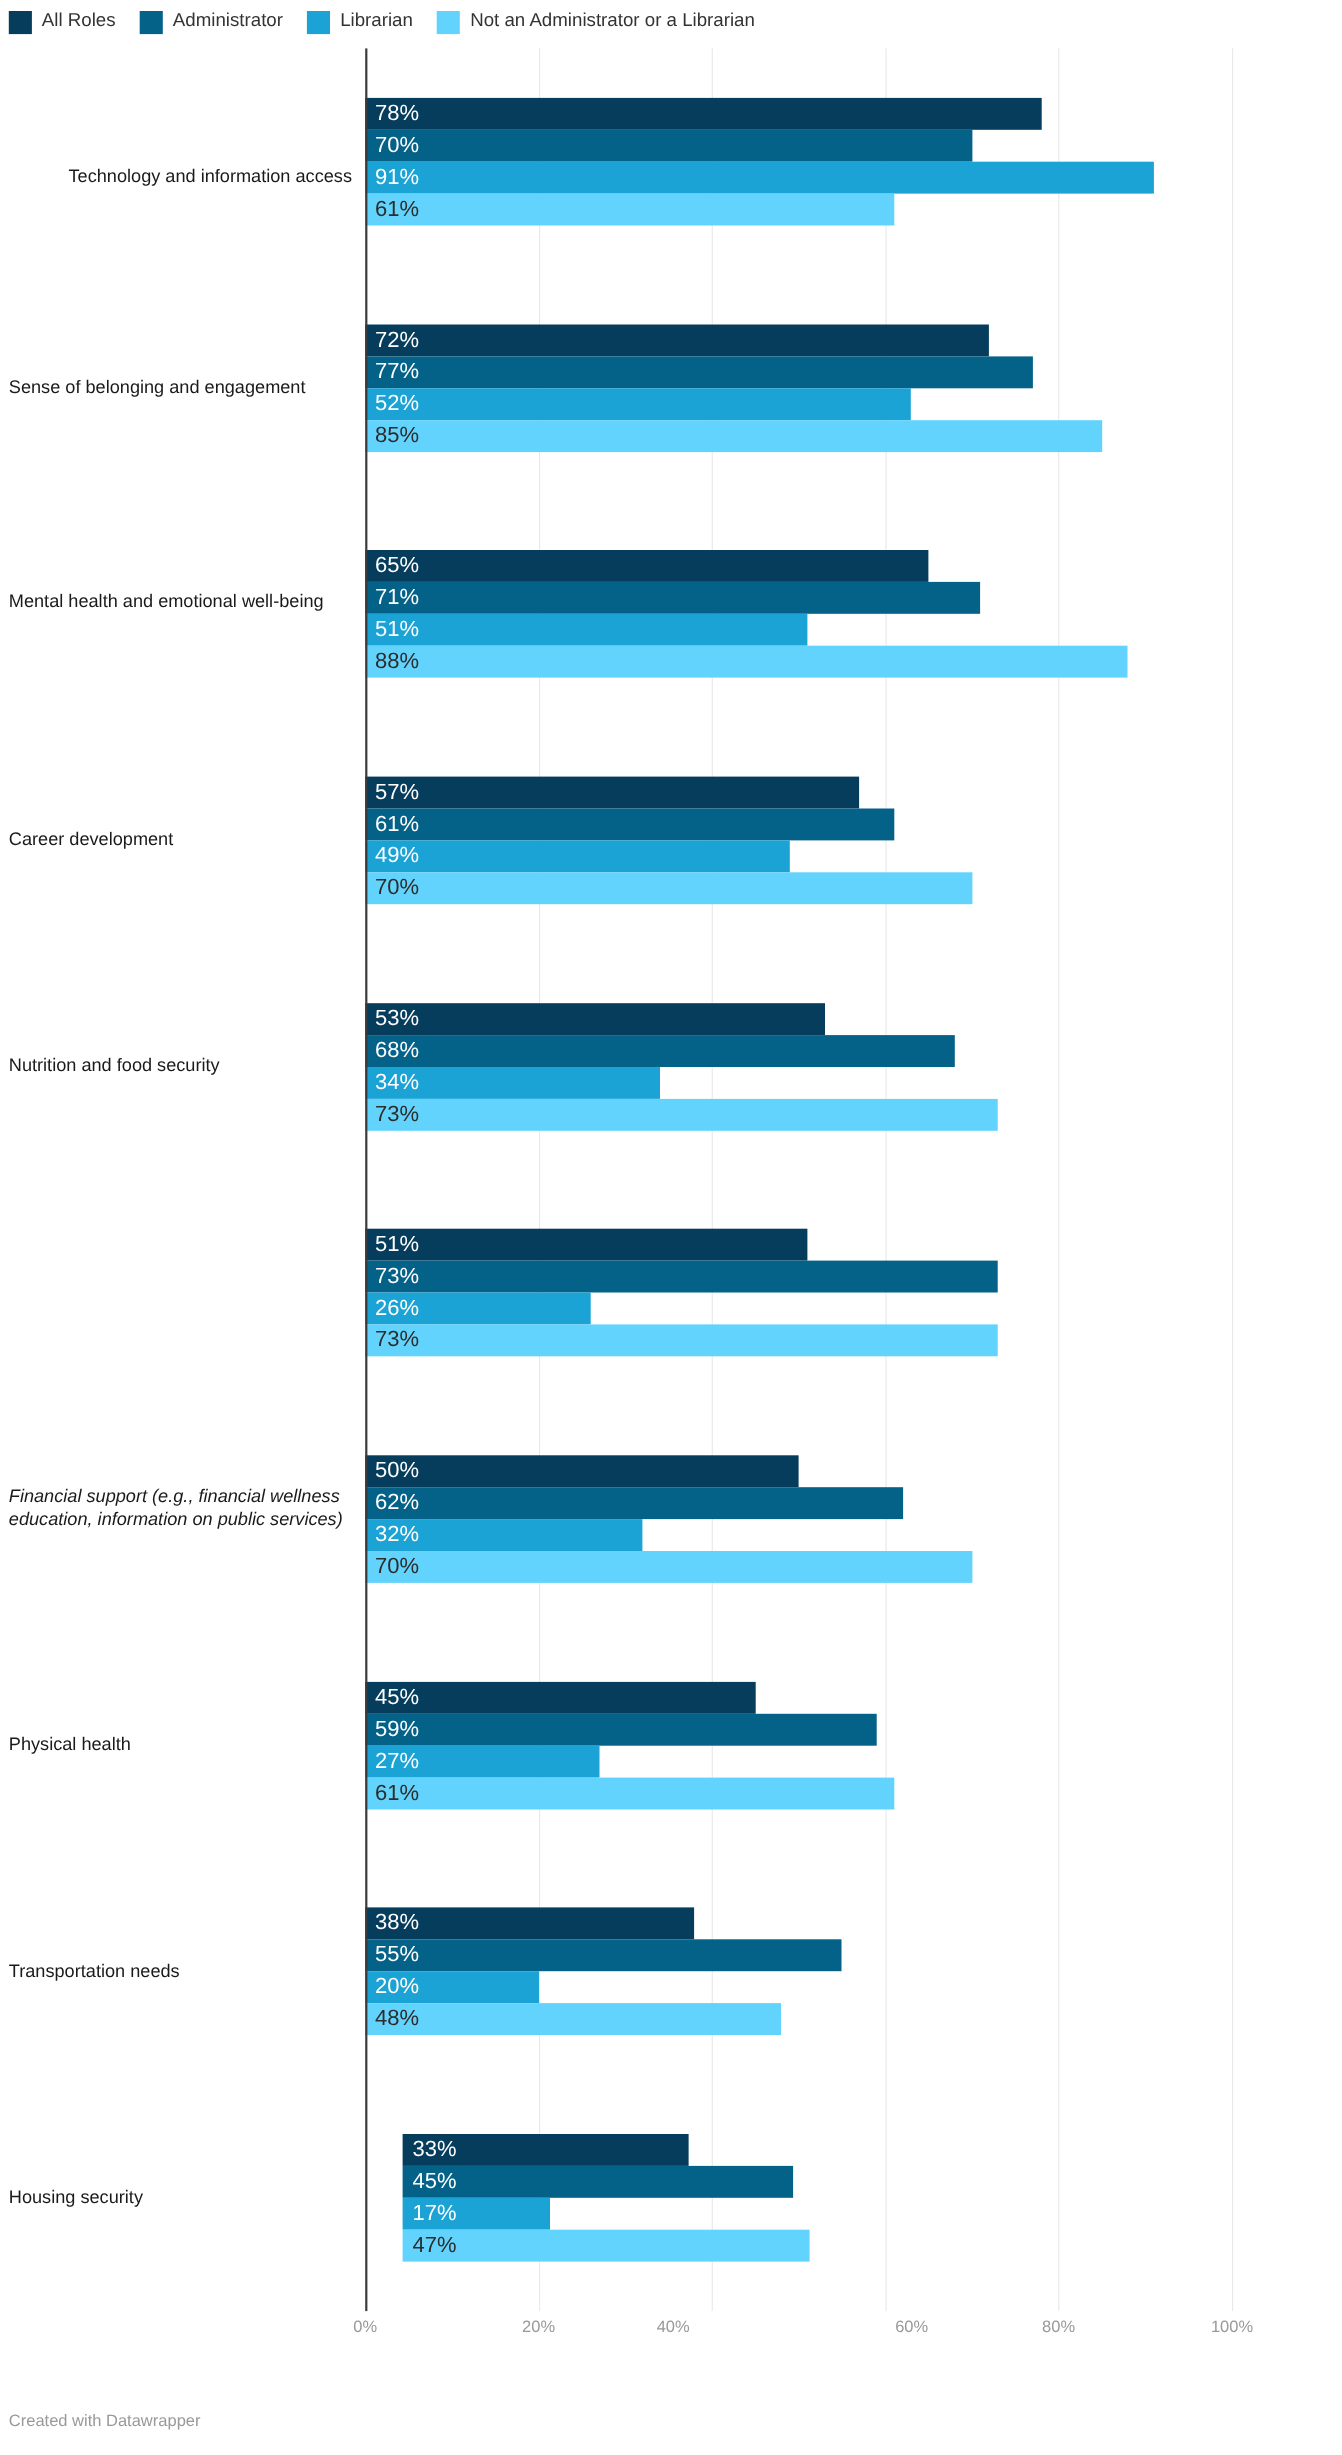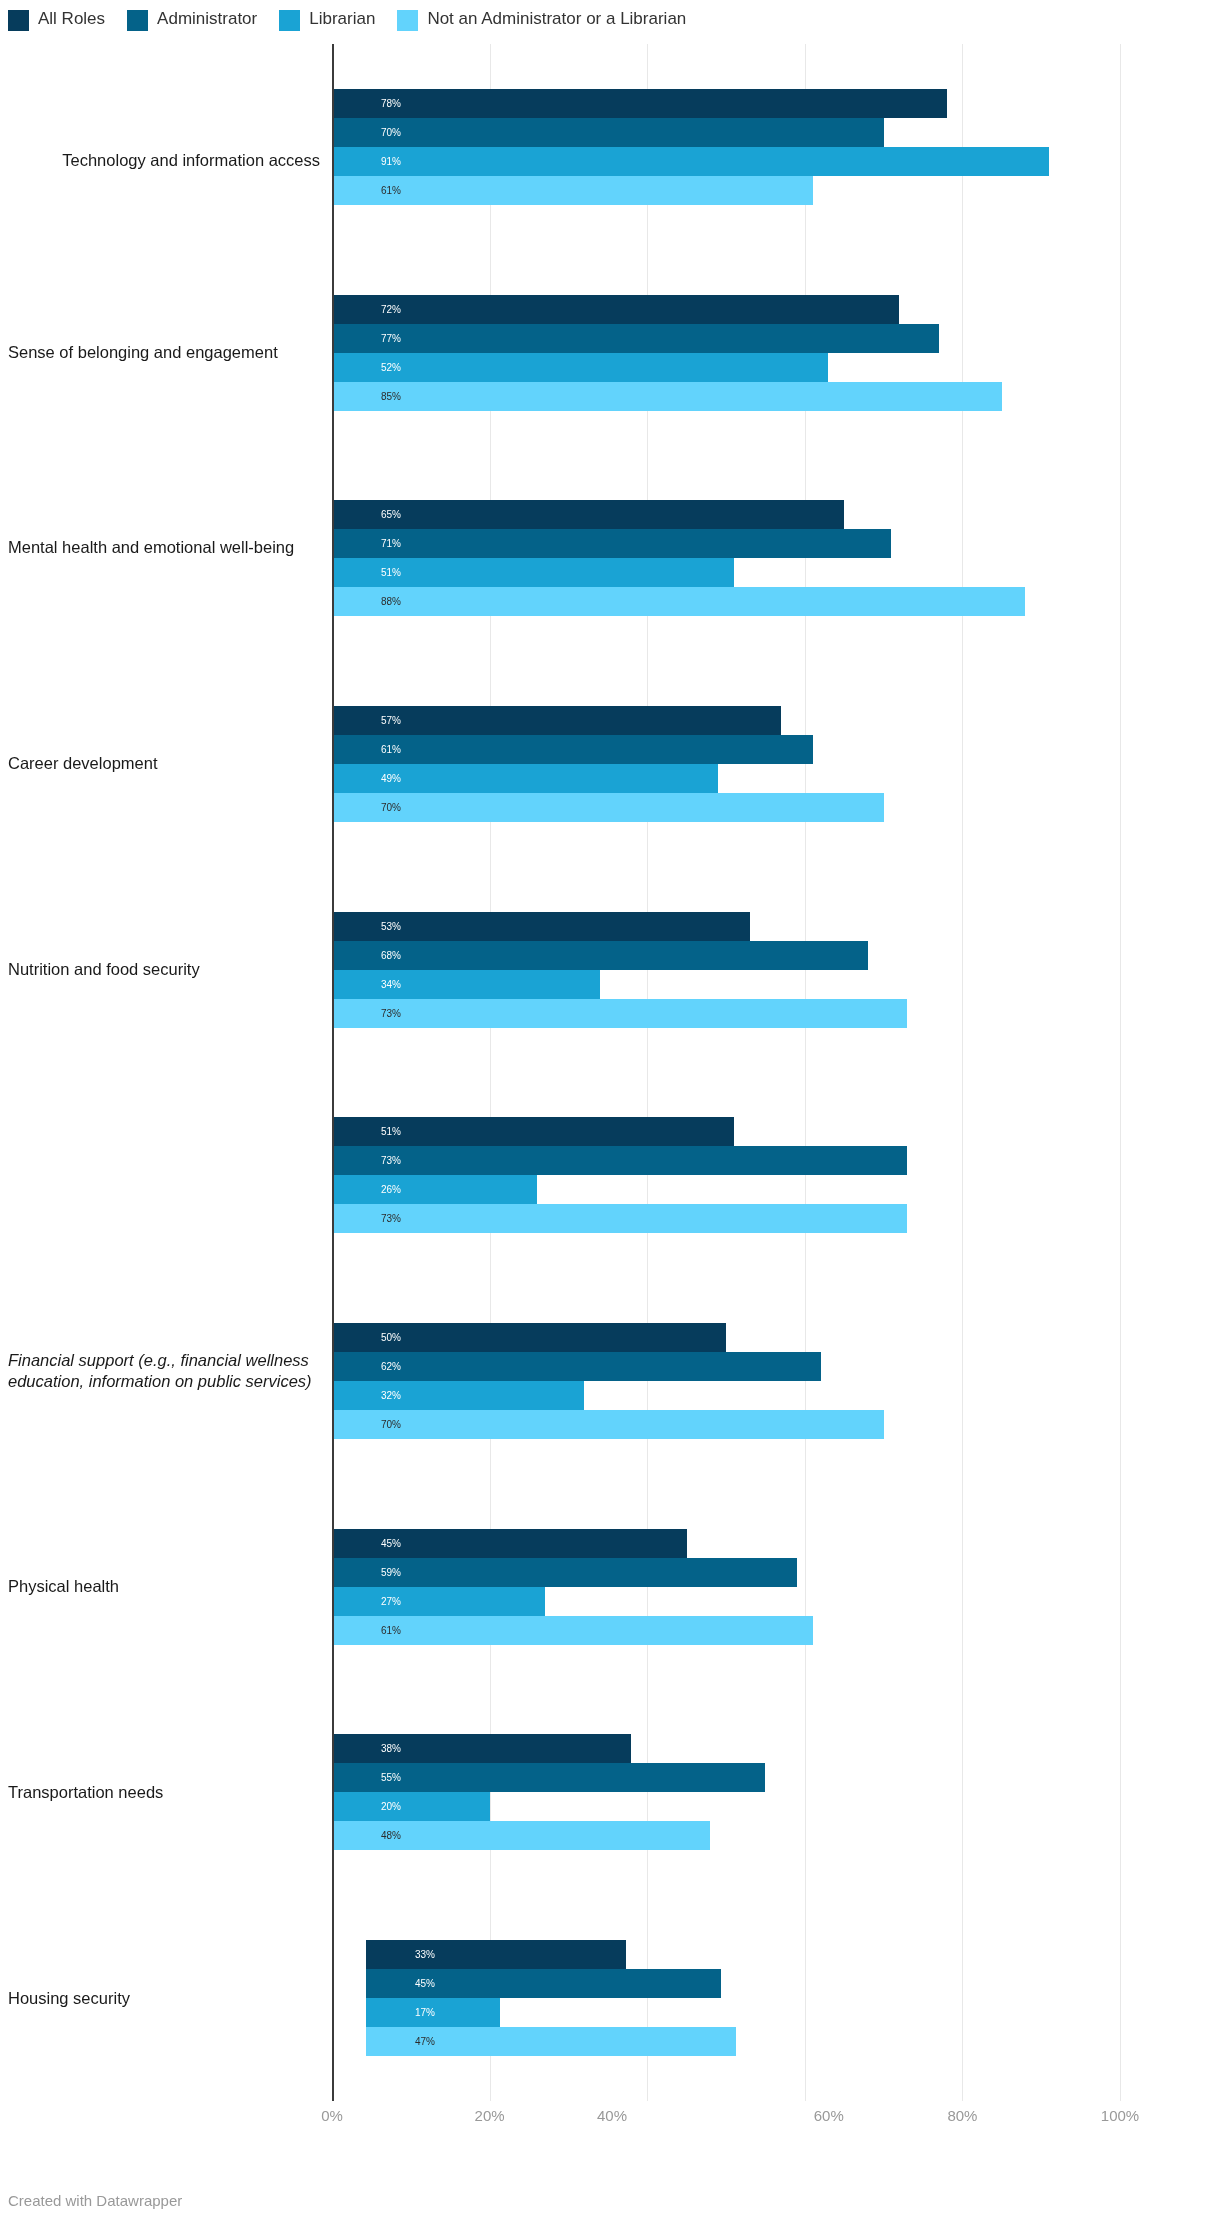--- a/index.html
+++ b/index.html
@@ -115,25 +115,24 @@
     left: 0;
     top: 0;
     height: 29px;
   }
   .bar-value {
     position: absolute;
     left: 9px;
     top: 0;
     height: 29px;
     line-height: 29px;
-    font-size: 10px;
+    font-size: 20px;
     color: #ffffff;
     z-index: 2;
     white-space: nowrap;
-    margin-left: 40px;
   }
   .bar-value.dark-text { color: #2c2c2c; }
 
   
   #footer {
     position: absolute;
     left: 8px;
     top: 2192px;
     font-size: 15px;
     color: #999999;

